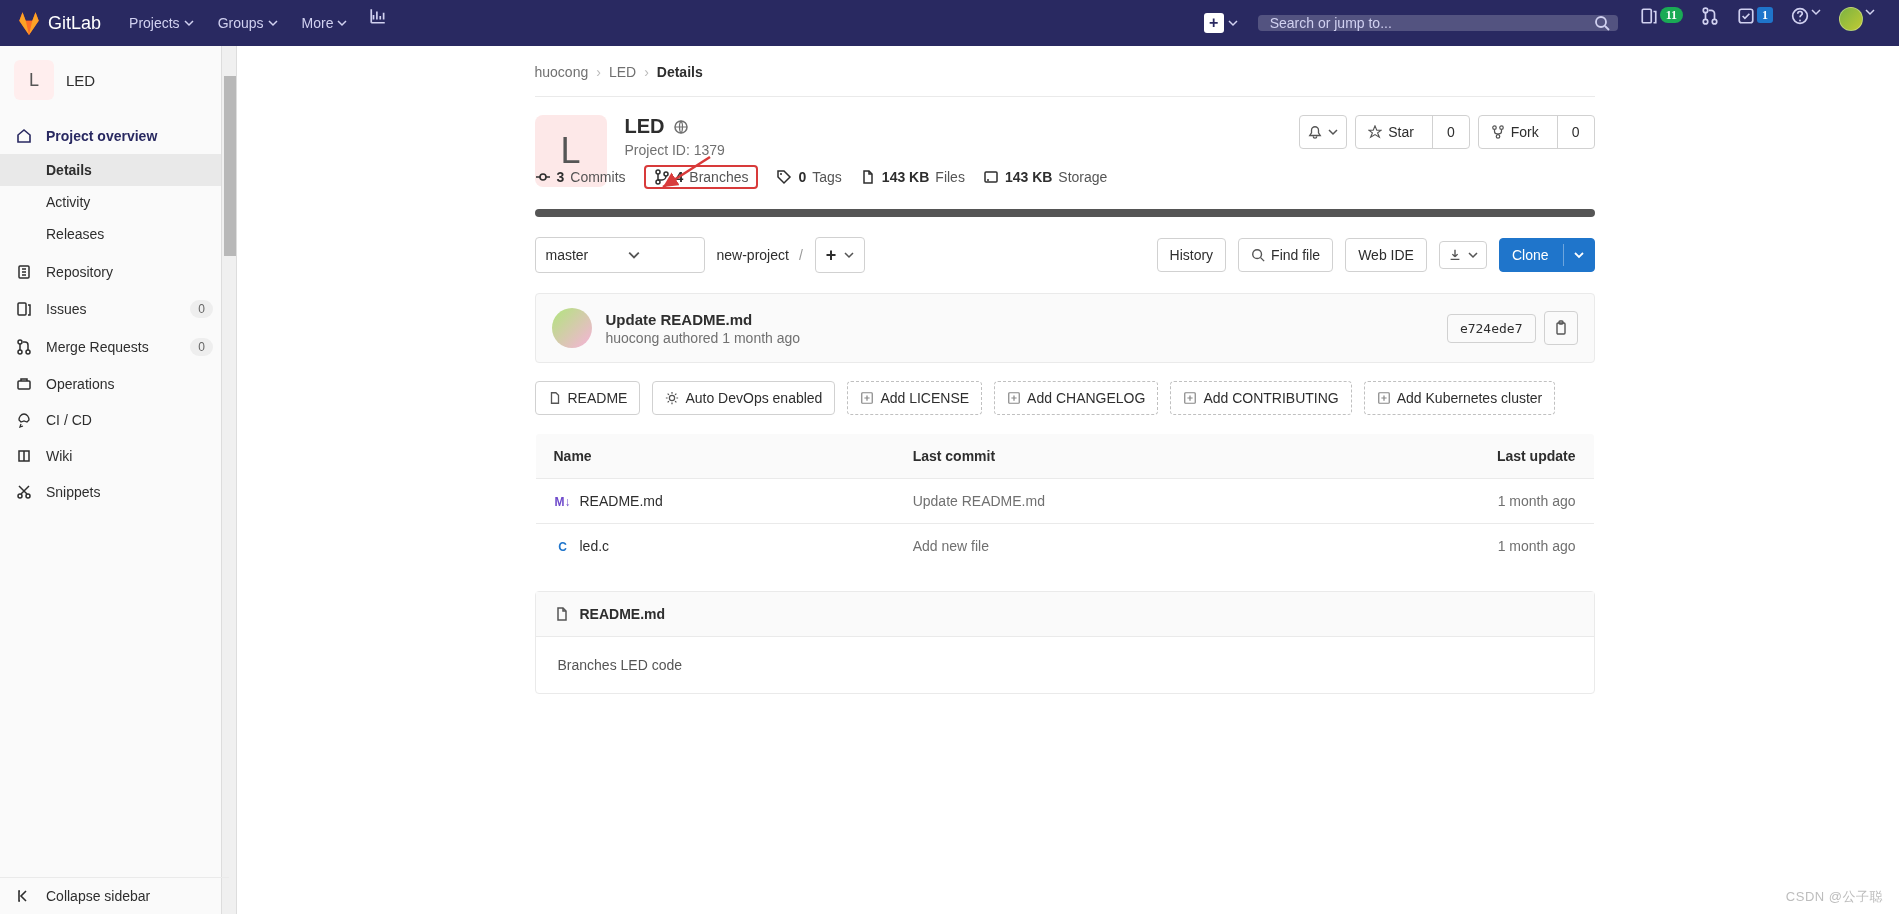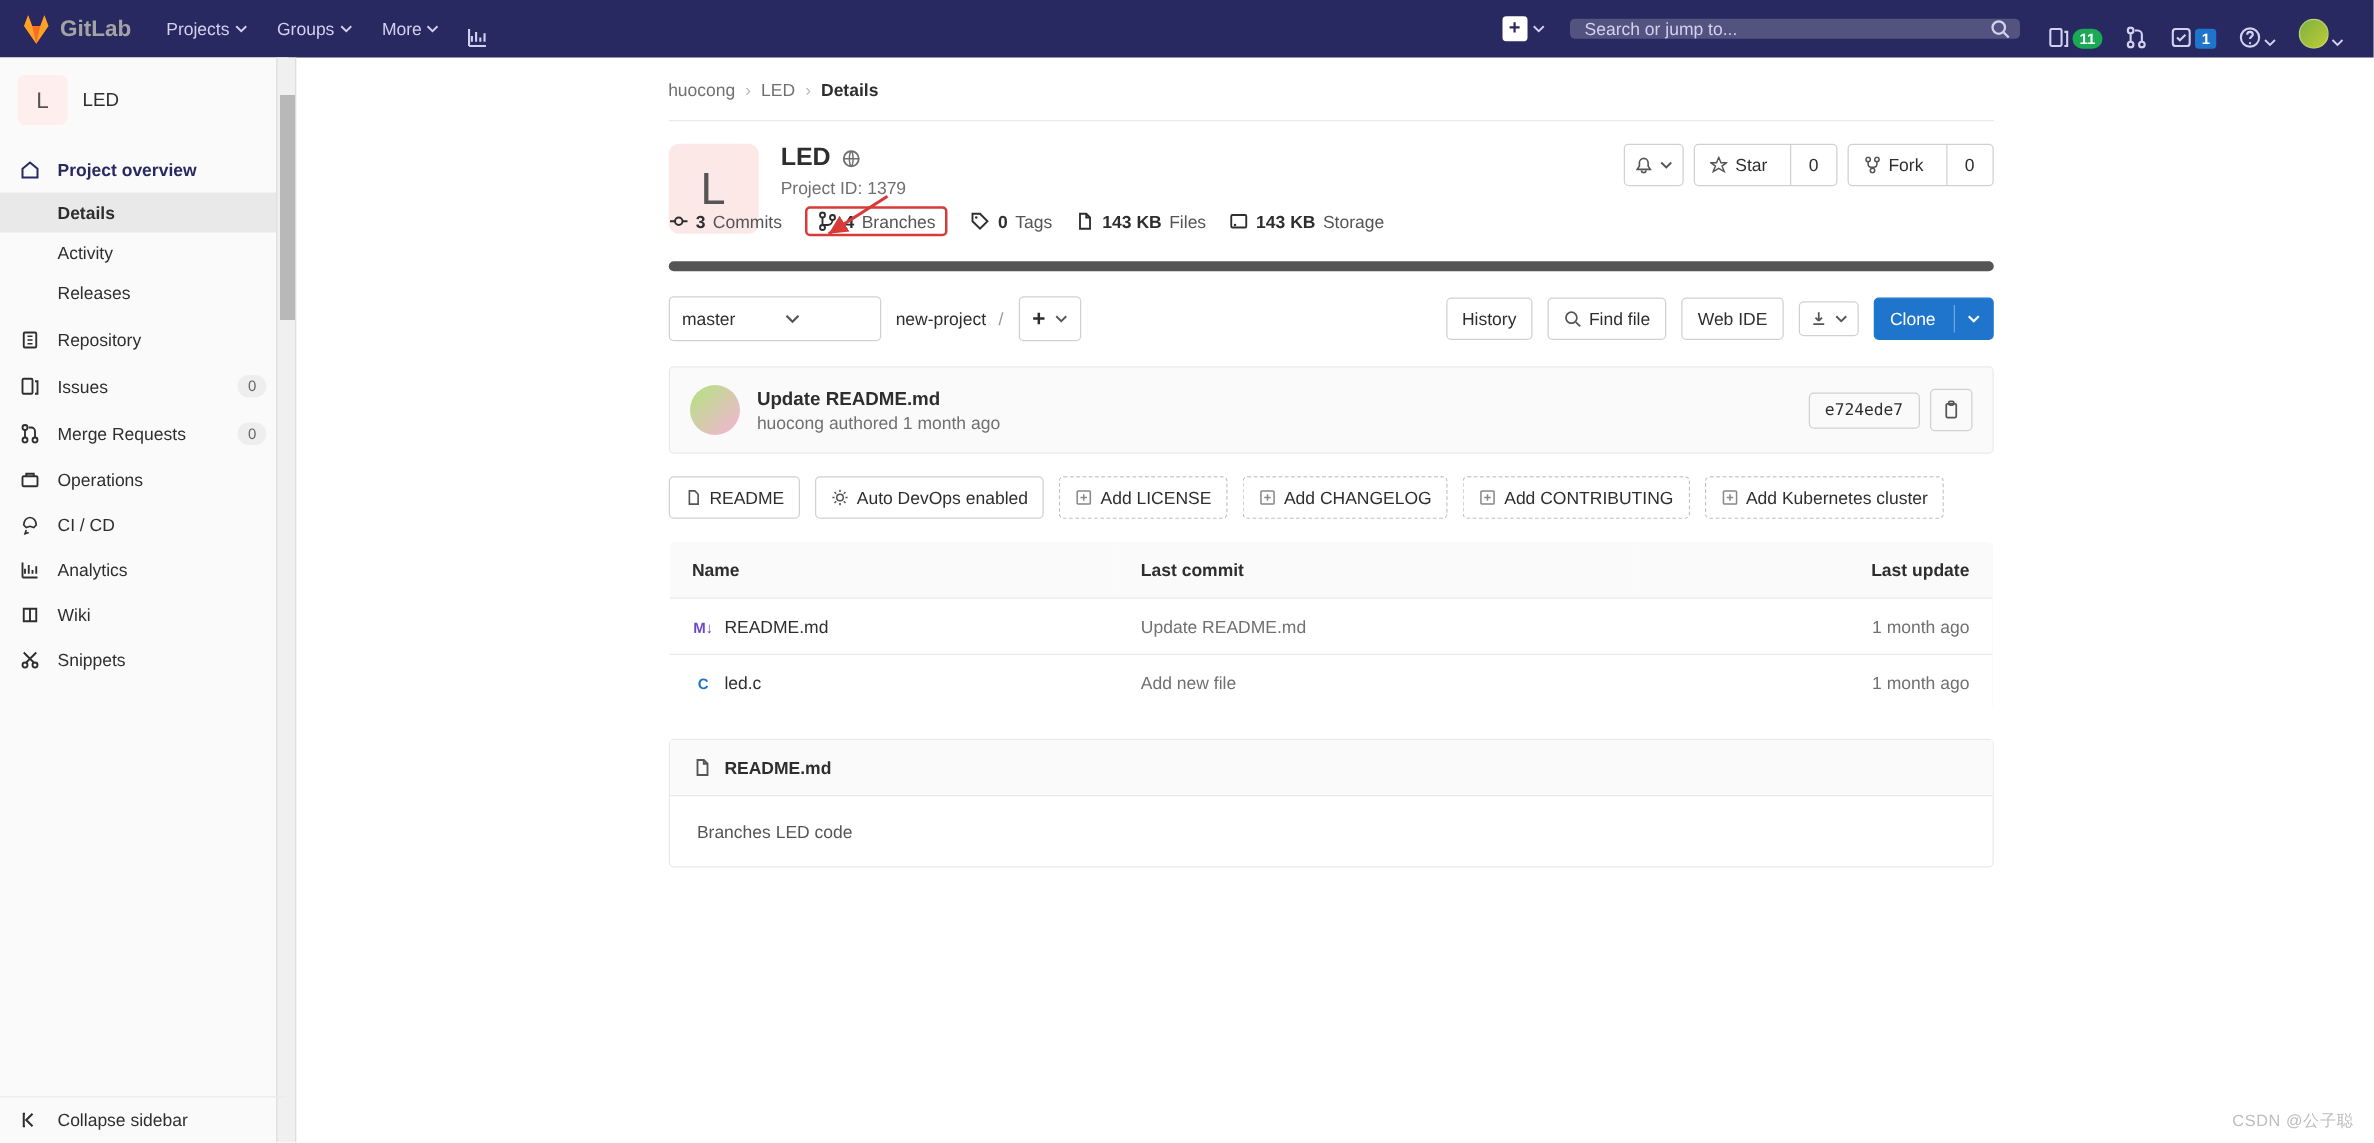--- a/index.html
+++ b/index.html
@@ -3,24 +3,24 @@
 <meta charset="utf-8">
 <style>
   * { box-sizing: border-box; margin: 0; padding: 0; }
   body { font-family: -apple-system, BlinkMacSystemFont, "Segoe UI", Helvetica, Arial, sans-serif; font-size: 14px; color: #2e2e2e; background:#fff; }
   a { text-decoration:none; color:inherit; }
   svg { display:block; }
 
   
   .navbar { background:#292961; height:46px; display:flex; align-items:center; padding:0 16px; color:#fff; gap:4px;}
   .logo-group{ display:flex; align-items:center; gap:6px; margin-right:14px;}
-  .brand{ font-size:18px; font-weight:700; color:#a3a3a3;}
+  .brand{ font-size:18px; font-weight:400; color:#ffffff;}
   .nav-link{ display:flex; align-items:center; gap:4px; padding:0 10px; height:42px; color:#d1d1f0; font-size:14px; cursor:pointer;}
   .chev{ width:10px;height:10px;}
-  .icon-link{ display:flex; align-items:flex-end; justify-content:center; width:34px; height:32px; color:#d1d1f0; cursor:pointer;}
+  .icon-link{ display:flex; align-items:flex-start; justify-content:center; width:34px; height:32px; color:#d1d1f0; cursor:pointer;font-family:Liberation Serif, serif;}
   .spacer{ flex:1;}
   .plus-box{ display:flex; align-items:center; gap:4px; color:#d1d1f0; padding:0 8px; height:32px; cursor:pointer; margin-right:8px;}
   .plus-box .sq{ width:20px;height:20px;border-radius:3px;background:#fff;color:#292961;display:flex;align-items:center;justify-content:center;font-weight:700;font-size:16px;}
   .search-wrap{ position:relative; width:360px; margin-right:10px;}
   .search{ width:100%; height:16px; border:none; border-radius:4px; background:rgba(255,255,255,.2); color:#fff; padding:0 34px 0 12px; font-size:14px;}
   .search::placeholder{ color:#d1d1f0;}
   .search-icon-wrap{ position:absolute; right:8px; top:50%; transform:translateY(-50%); color:#d1d1f0;}
   .nav-right{ display:flex; align-items:center; gap:2px;}
   .nav-right .icon-link{ width:auto; padding:0 8px; gap:2px;}
   .badge-green{ background:#1aaa55; color:#fff; font-size:12px; font-weight:700; border-radius:9px; padding:0 6px; line-height:16px;}
@@ -258,26 +258,20 @@
           <rect x="2" y="5" width="12" height="8" rx="1" stroke="currentColor" fill="none" stroke-width="1.5"></rect>
           <path d="M5 5V3h6v2" stroke="currentColor" fill="none" stroke-width="1.5"></path>
         </svg>
       <span>Operations</span>
     </div>
     <div class="side-item">
       <svg width="16" height="16" viewBox="0 0 16 16">
           <path d="M8 2c3 0 5 3 5 6l-2 2-3-1-3 1-2-2c0-3 2-6 5-6zM5 12l-1 3 3-1" stroke="currentColor" fill="none" stroke-width="1.3"></path>
         </svg>
       <span>CI / CD</span>
-    </div>
-    <div class="side-item">
-      <svg width="16" height="16" viewBox="0 0 16 16">
-          <path stroke="currentColor" stroke-width="1.5" fill="none" d="M2 14V2m0 12h12M4 11V7m3 4V4m3 7V8m3 3V5"></path>
-        </svg>
-      <span>Analytics</span>
     </div>
     <div class="side-item">
       <svg width="16" height="16" viewBox="0 0 16 16">
           <path d="M3 3h5v10H3zM8 3h5v10H8z" stroke="currentColor" fill="none" stroke-width="1.5"></path>
         </svg>
       <span>Wiki</span>
     </div>
     <div class="side-item">
       <svg width="16" height="16" viewBox="0 0 16 16">
           <circle cx="4" cy="12" r="2" stroke="currentColor" fill="none" stroke-width="1.5"></circle>

